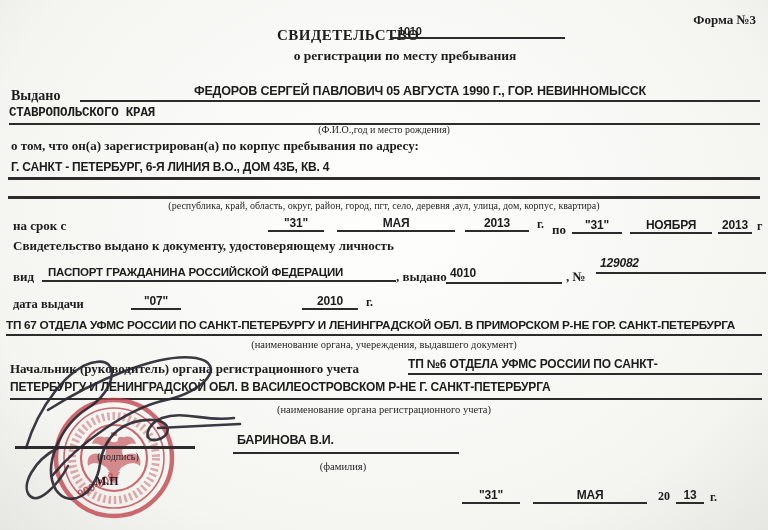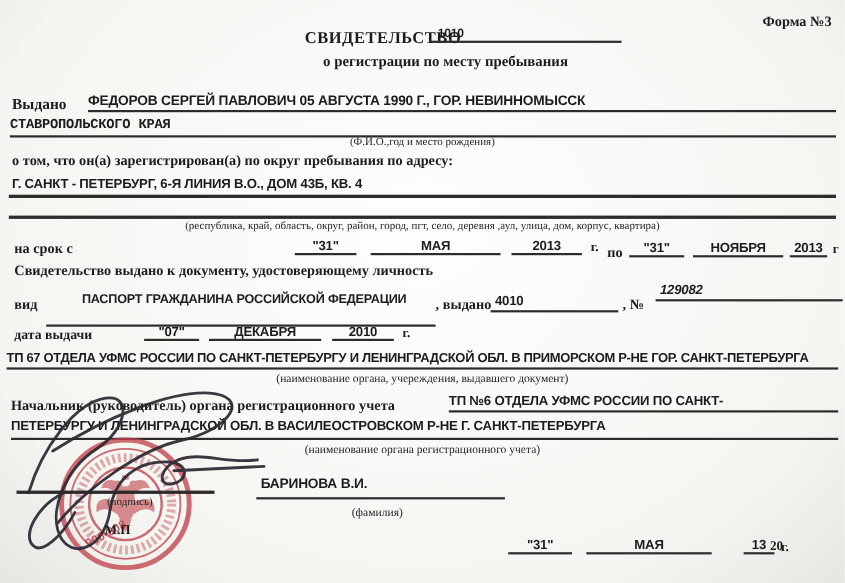--- a/index.html
+++ b/index.html
@@ -25,52 +25,51 @@
 
 <div class="doc">
 
   <div class="abs lbl" style="top:12px;right:12px;">Форма  №3</div>
 
   <div class="abs lbl" style="left:277px;top:27px;font-size:15px;letter-spacing:0.5px;">СВИДЕТЕЛЬСТВО</div>
   <div class="abs ubox-l val" style="left:390px;top:25px;width:167px;padding-left:8px;font-size:11px;">1010</div>
   <div class="abs lbl" style="left:255px;top:48px;width:300px;text-align:center;font-size:13.5px;">о регистрации по  месту пребывания</div>
 
   <div class="abs lbl" style="left:11px;top:88px;font-size:14px;">Выдано</div>
-  <div class="abs ubox-l val" style="left:80px;top:84px;width:680px;padding-bottom:2px;font-size:12.5px;">ФЕДОРОВ СЕРГЕЙ ПАВЛОВИЧ 05 АВГУСТА 1990 Г., ГОР. НЕВИННОМЫССК</div>
+  <div class="abs ubox-l val" style="left:80px;top:84px;width:680px;padding-bottom:2px;font-size:12.5px;text-align:center;">ФЕДОРОВ СЕРГЕЙ ПАВЛОВИЧ 05 АВГУСТА 1990 Г., ГОР. НЕВИННОМЫССК</div>
   <div class="abs ubox-l val" style="left:9px;top:106px;width:751px;padding-bottom:3px;font-size:12.5px;font-family:Liberation Mono, monospace;">СТАВРОПОЛЬСКОГО КРАЯ</div>
   <div class="abs hint" style="left:0;right:0;top:124px;">(Ф.И.О.,год и место рождения)</div>
 
-  <div class="abs lbl" style="left:11px;top:138px;">о том, что он(а) зарегистрирован(а) по округ пребывания по адресу:</div>
+  <div class="abs lbl" style="left:11px;top:138px;">о том, что он(а) зарегистрирован(а) по корпус пребывания по адресу:</div>
   <div class="abs val" style="left:11px;top:160px;font-size:12px;">Г. САНКТ - ПЕТЕРБУРГ, 6-Я ЛИНИЯ В.О., ДОМ 43Б, КВ. 4</div>
   <div class="line" style="left:8px;top:177px;width:752px;height:2.5px;"></div>
   <div class="line" style="left:8px;top:196px;width:752px;height:2.5px;"></div>
   <div class="abs hint" style="left:0;right:0;top:200px;">(республика, край, область, округ, район, город, пгт, село, деревня ,аул, улица, дом, корпус, квартира)</div>
 
   <div class="abs lbl" style="left:13px;top:218px;">на  срок  с</div>
   <div class="abs ubox val" style="left:268px;top:216px;width:56px;font-size:12px;">"31"</div>
   <div class="abs ubox val" style="left:337px;top:216px;width:118px;font-size:12px;">МАЯ</div>
   <div class="abs ubox val" style="left:465px;top:216px;width:64px;font-size:12px;">2013</div>
   <div class="abs suffix" style="left:537px;top:217px;">г.</div>
   <div class="abs lbl" style="left:552px;top:222px;">по</div>
   <div class="abs ubox val" style="left:572px;top:218px;width:50px;font-size:12px;">"31"</div>
   <div class="abs ubox val" style="left:630px;top:218px;width:82px;font-size:12px;">НОЯБРЯ</div>
   <div class="abs ubox val" style="left:718px;top:218px;width:34px;font-size:12px;">2013</div>
   <div class="abs suffix" style="left:757px;top:219px;">г</div>
 
   <div class="abs lbl" style="left:13px;top:238px;">Свидетельство выдано к документу, удостоверяющему личность</div>
   <div class="abs lbl" style="left:13px;top:269px;">вид</div>
-  <div class="abs ubox-l val" style="left:42px;top:266px;width:348px;padding-left:6px;font-size:11.5px;padding-bottom:17px;text-align:center;">ПАСПОРТ ГРАЖДАНИНА РОССИЙСКОЙ ФЕДЕРАЦИИ</div>
+  <div class="abs ubox-l val" style="left:42px;top:266px;width:348px;padding-left:6px;font-size:11.5px;padding-bottom:2px;">ПАСПОРТ ГРАЖДАНИНА РОССИЙСКОЙ ФЕДЕРАЦИИ</div>
   <div class="abs lbl" style="left:396px;top:269px;">, выдано</div>
   <div class="abs ubox-l val" style="left:446px;top:266px;width:112px;padding-left:4px;font-size:12px;padding-bottom:2px;">4010</div>
   <div class="abs lbl" style="left:566px;top:269px;">, №</div>
   <div class="abs ubox-l val" style="left:596px;top:256px;width:166px;padding-left:4px;font-size:12px;padding-bottom:2px;font-style:italic;">129082</div>
 
   <div class="abs lbl" style="left:13px;top:297px;font-size:12.5px;">дата выдачи</div>
   <div class="abs ubox val" style="left:131px;top:294px;width:50px;font-size:12px;">"07"</div>
-  <div class="abs ubox val" style="left:190px;top:294px;width:102px;font-size:12px;">ДЕКАБРЯ</div>
   <div class="abs ubox val" style="left:302px;top:294px;width:56px;font-size:12px;">2010</div>
   <div class="abs suffix" style="left:366px;top:295px;">г.</div>
 
   <div class="abs ubox-l val" style="left:6px;top:318px;width:756px;font-size:11.8px;padding-bottom:2px;letter-spacing:-0.3px;">ТП 67 ОТДЕЛА УФМС РОССИИ ПО САНКТ-ПЕТЕРБУРГУ И ЛЕНИНГРАДСКОЙ ОБЛ. В ПРИМОРСКОМ Р-НЕ ГОР. САНКТ-ПЕТЕРБУРГА</div>
   <div class="abs hint" style="left:0;right:0;top:339px;font-size:10.5px;">(наименование  органа,  учереждения,  выдавшего  документ)</div>
 
   <div class="abs lbl" style="left:10px;top:361px;">Начальник (руководитель) органа регистрационного учета</div>
   <div class="abs ubox-l val" style="left:408px;top:357px;width:354px;font-size:12px;padding-bottom:2px;">ТП №6 ОТДЕЛА УФМС РОССИИ ПО САНКТ-</div>
   <div class="abs ubox-l val" style="left:10px;top:380px;width:752px;font-size:12px;padding-bottom:4px;">ПЕТЕРБУРГУ И ЛЕНИНГРАДСКОЙ ОБЛ. В ВАСИЛЕОСТРОВСКОМ Р-НЕ Г. САНКТ-ПЕТЕРБУРГА</div>
   <div class="abs hint" style="left:0;right:0;top:404px;font-size:10.5px;">(наименование  органа  регистрационного  учета)</div>
@@ -109,17 +108,17 @@
       <path d="M60 118 C48 140 30 156 22 148 C12 138 26 112 50 100"></path>
       <path d="M150 80 L232 76"></path>
     </g>
   </svg>
 
   <div class="abs ubox-l val" style="left:233px;top:433px;width:222px;padding-left:4px;font-size:12.5px;padding-bottom:5px;">БАРИНОВА В.И.</div>
   <div class="abs hint" style="left:253px;top:461px;width:180px;font-size:10.5px;">(фамилия)</div>
 
   <div class="abs ubox val" style="left:462px;top:488px;width:58px;font-size:12px;">"31"</div>
   <div class="abs ubox val" style="left:533px;top:488px;width:114px;font-size:12px;">МАЯ</div>
-  <div class="abs suffix" style="left:658px;top:489px;margin-left:42px;">20</div>
+  <div class="abs suffix" style="left:658px;top:489px;">20</div>
   <div class="abs ubox val" style="left:676px;top:488px;width:28px;font-size:12px;">13</div>
   <div class="abs suffix" style="left:710px;top:490px;">г.</div>
 
 </div>
 
 </body></html>

